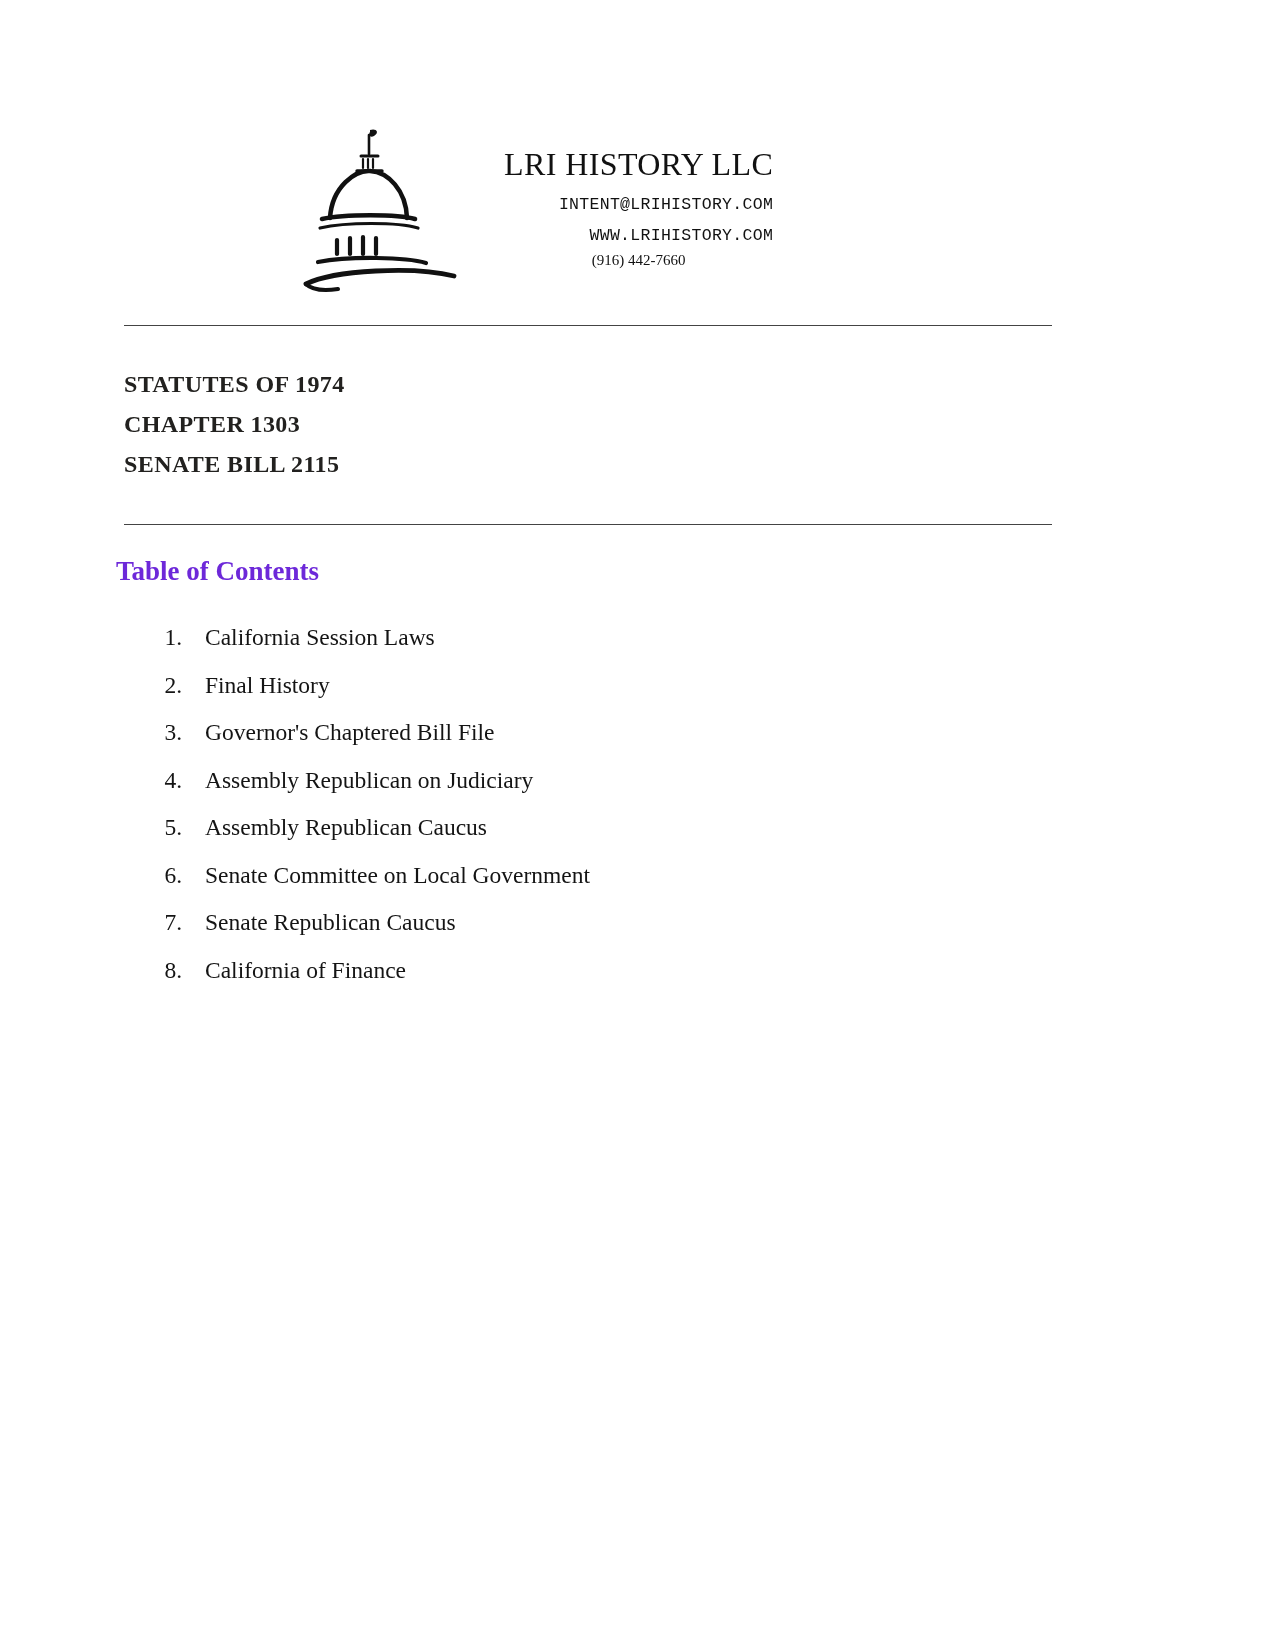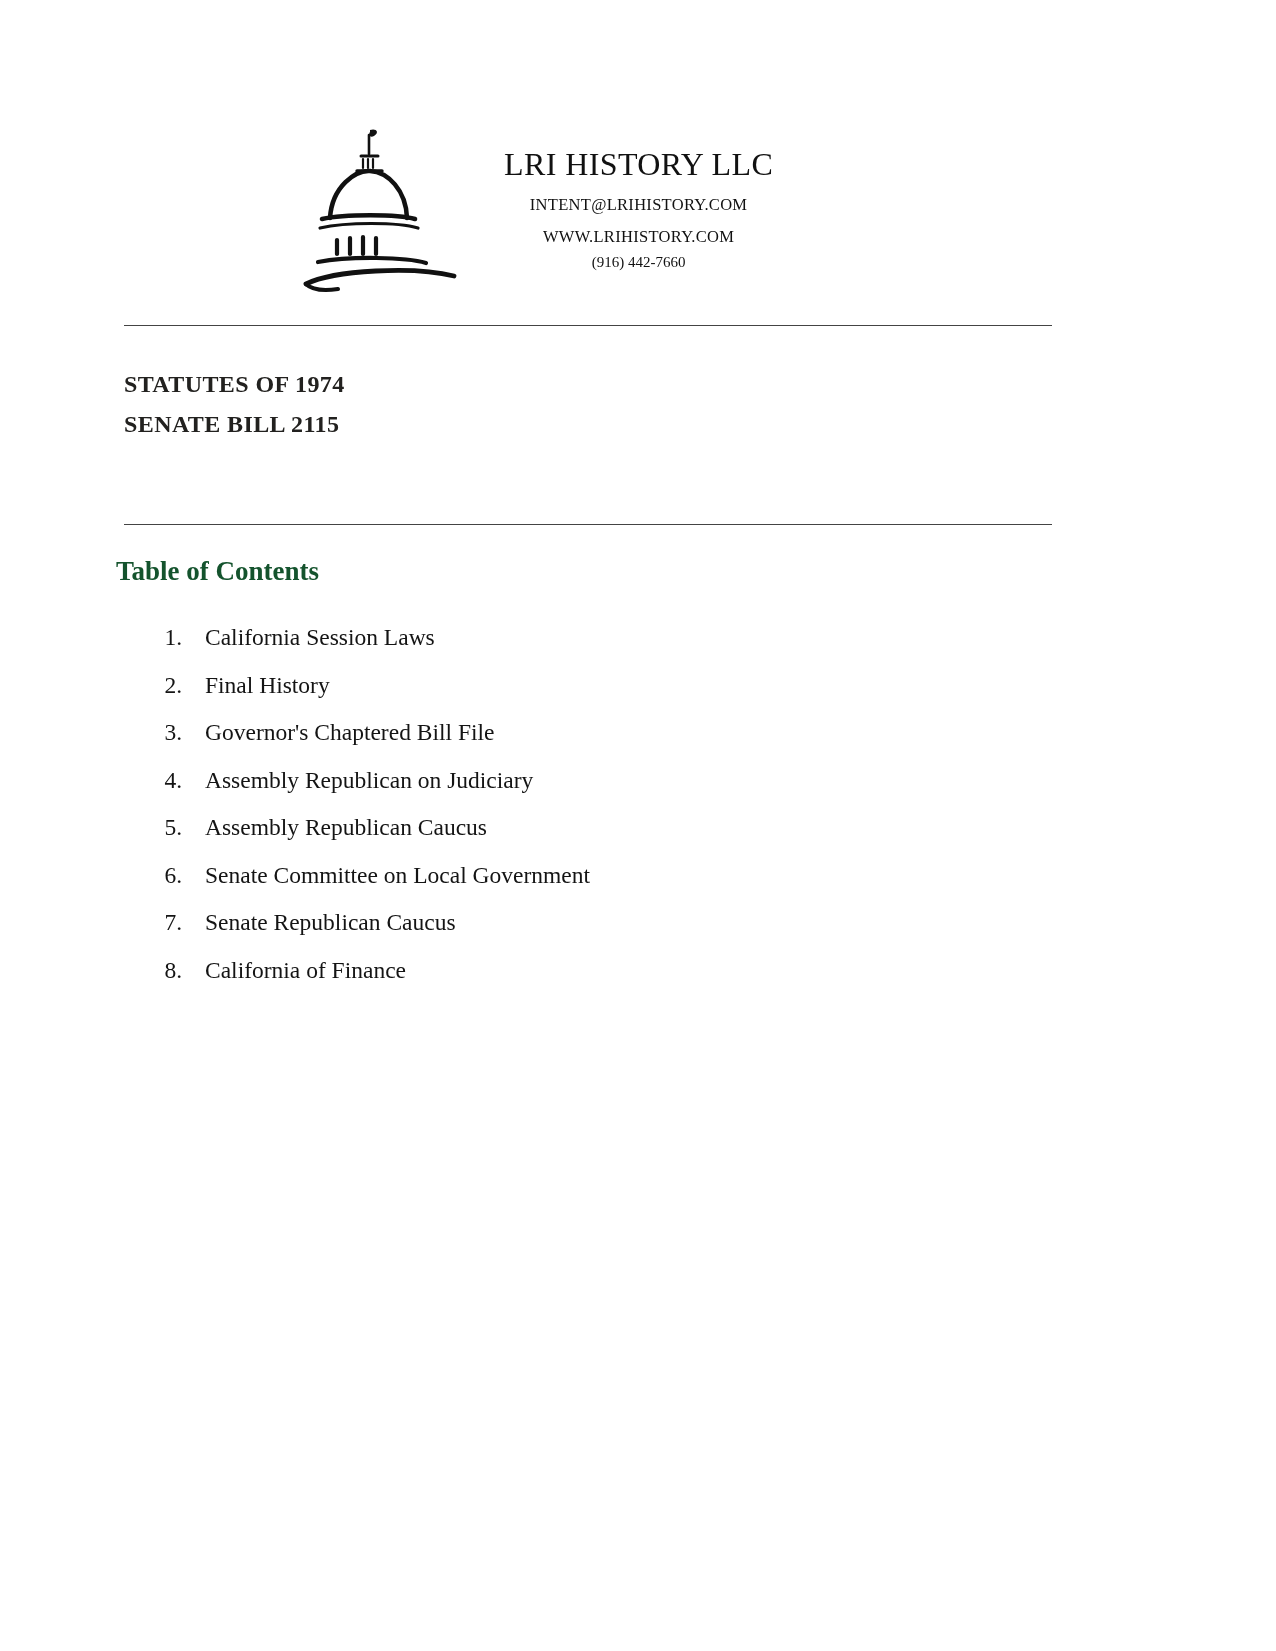--- a/index.html
+++ b/index.html
@@ -57,26 +57,27 @@
 
   .org-name {
     font-family: "Liberation Serif", serif;
     font-size: 32px;
     letter-spacing: 0.4px;
     color: #111111;
     white-space: nowrap;
   }
 
   .org-line {
-    font-family: Liberation Serif, serif;
+    font-family: Liberation Mono, monospace;
     font-size: 16.5px;
     letter-spacing: 0.3px;
     color: #111111;
     margin-top: 12px;
     white-space: nowrap;
+    text-align: right;
   }
 
   .org-phone {
     font-family: "Liberation Serif", serif;
     font-size: 15px;
     color: #111111;
     margin-top: 7px;
     white-space: nowrap;
   }
 
@@ -108,21 +109,21 @@
   }
 
   
   .toc-title {
     position: absolute;
     top: 556px;
     left: 116px;
     font-family: "Liberation Serif", serif;
     font-weight: bold;
     font-size: 27px;
-    color: #14532d;
+    color: #6d28d9;
   }
 
   .toc-list {
     position: absolute;
     top: 614px;
     left: 140px;
     width: 800px;
     list-style: none;
     margin: 0;
     padding: 0;
@@ -189,20 +190,21 @@
       <div class="org-line">WWW.LRIHISTORY.COM</div>
       <div class="org-phone">(916) 442-7660</div>
     </div>
 
   </div>
 
   <div class="rule rule-top"></div>
 
   <div class="bill-head">
     <div>STATUTES OF 1974</div>
+    <div>CHAPTER  1303</div>
     <div>SENATE BILL 2115</div>
   </div>
 
   <div class="rule rule-bottom"></div>
 
   <div class="toc-title">Table of Contents</div>
 
   <ol class="toc-list">
     <li class="toc-item">
       <span class="toc-num">1.</span>

